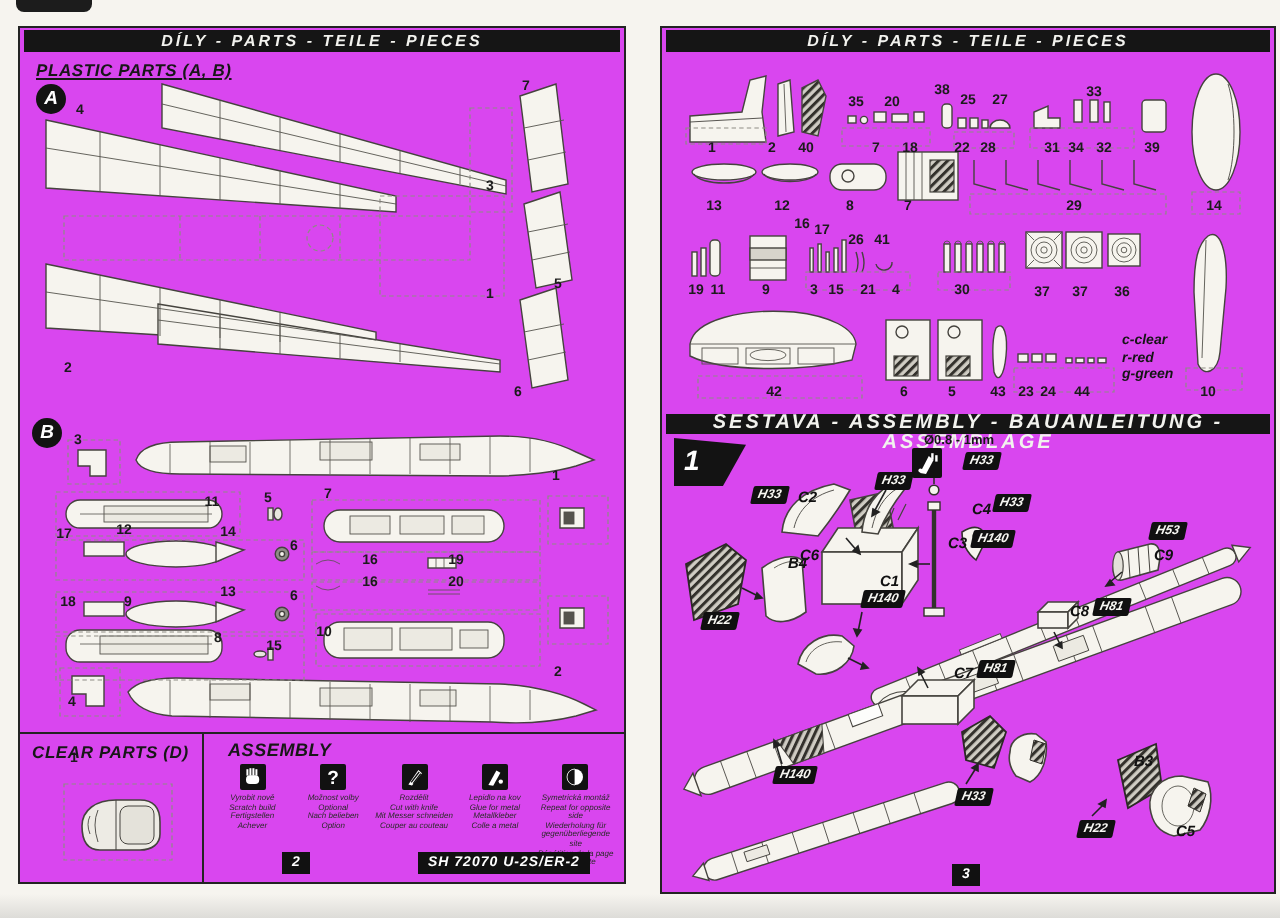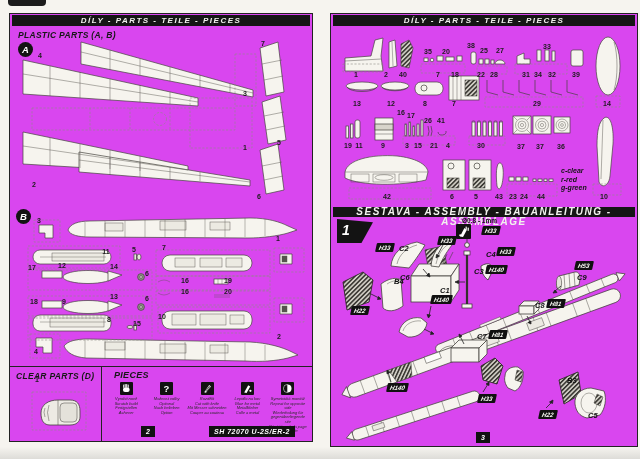--- a/index.html
+++ b/index.html
@@ -38,21 +38,21 @@
   .legend{position:absolute;font-size:7px;font-weight:bold;font-style:italic;color:#151515;line-height:8.5px;}
 </style>
 </head>
 <body>
 
 <div class="smudge"></div>
 <div class="scan-edge-bottom"></div>
 
 <div id="leftPage" class="page-box">
   <div class="bar">DÍLY  -  PARTS  -  TEILE  -  PIECES</div>
-  <div class="sec-title" style="left:8px;top:16px;">PLASTIC PARTS (A, B)</div>
+  <div class="sec-title" style="left:8px;top:16px;text-decoration:underline;">PLASTIC PARTS (A, B)</div>
   <div class="circ" style="left:8px;top:28px;">A</div>
   <div class="circ" style="left:6px;top:195px;">B</div>
 
   <svg class="art" width="302" height="427" viewBox="0 0 302 427">
     <defs>
       <pattern id="hd" width="3.2" height="3.2" patternTransform="rotate(45)" patternUnits="userSpaceOnUse">
         <rect width="3.2" height="3.2" fill="#cfccc3"></rect>
           <rect width="1.5" height="3.2" fill="#35332e"></rect>
       </pattern>
     </defs>
@@ -195,21 +195,21 @@
       <span class="plabel" style="left: 26px; top: 334px;">4</span>
       <span class="plabel" style="left: 269px; top: 319px;">2</span>
     </div>
   <div>
       <span class="plabel" style="left: 27px; top: 362px;">1</span>
     </div>
 
   <div class="divider-h" style="top:352px;"></div>
   <div class="divider-v" style="left:91px;top:352px;bottom:0;"></div>
   <div class="sec-title" style="left:6px;top:357px;">CLEAR PARTS (D)</div>
-  <div class="sec-title" style="left:104px;top:356px;font-size:9px;">PIECES</div>
+  <div class="sec-title" style="left:104px;top:356px;font-size:9px;">ASSEMBLY</div>
 
   <div class="sym-row">
     <div class="sym">
       <svg viewBox="0 0 13 13">
         <rect width="13" height="13" rx="1" fill="#111"></rect>
         <rect x="3.2" y="2.6" width="1" height="3.2" fill="#fff"></rect>
           <rect x="4.7" y="2.1" width="1" height="3.7" fill="#fff"></rect>
         <rect x="6.2" y="2.1" width="1" height="3.7" fill="#fff"></rect>
           <rect x="7.7" y="2.6" width="1" height="3.2" fill="#fff"></rect>
         <rect x="3" y="5.6" width="6.6" height="4.4" rx="2" fill="#fff"></rect>

